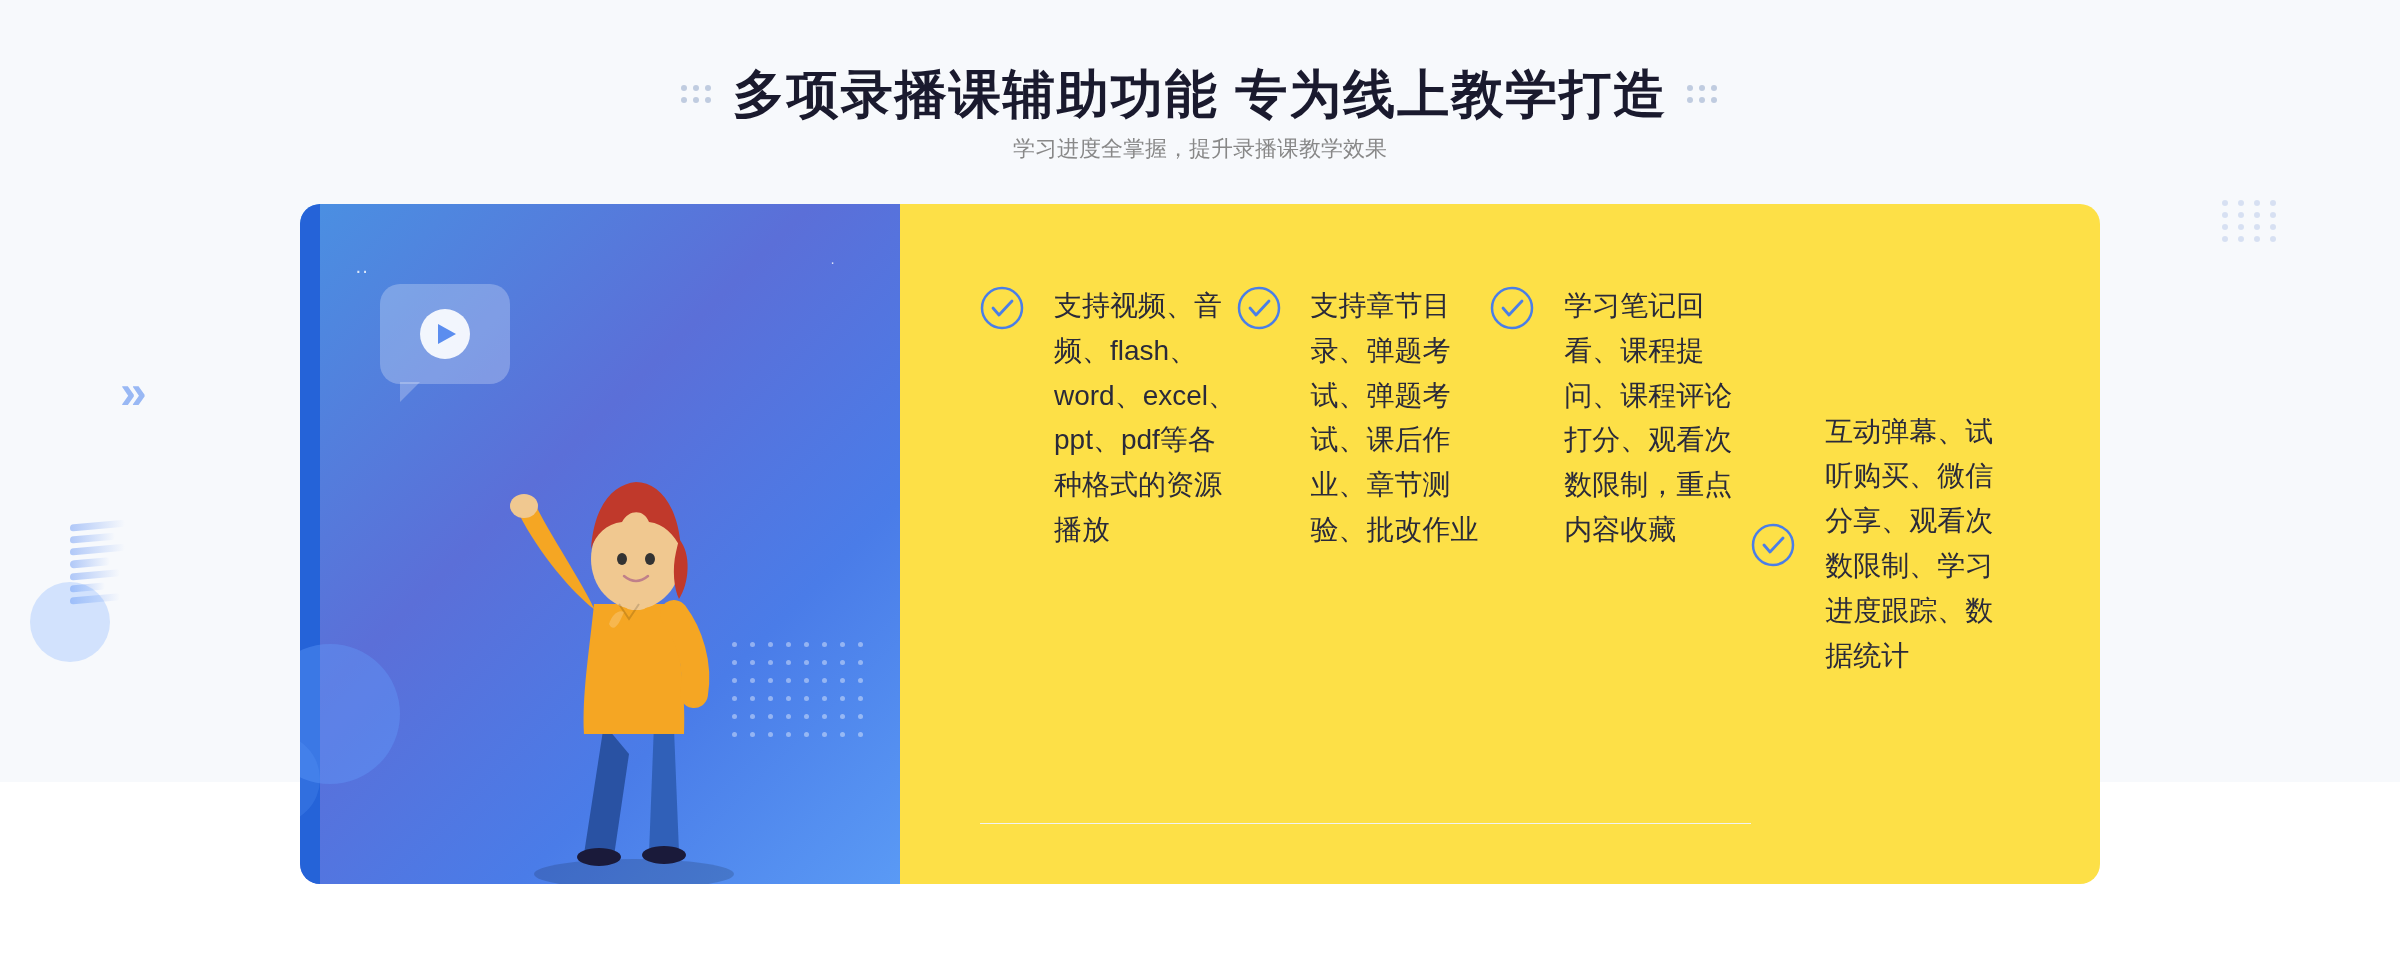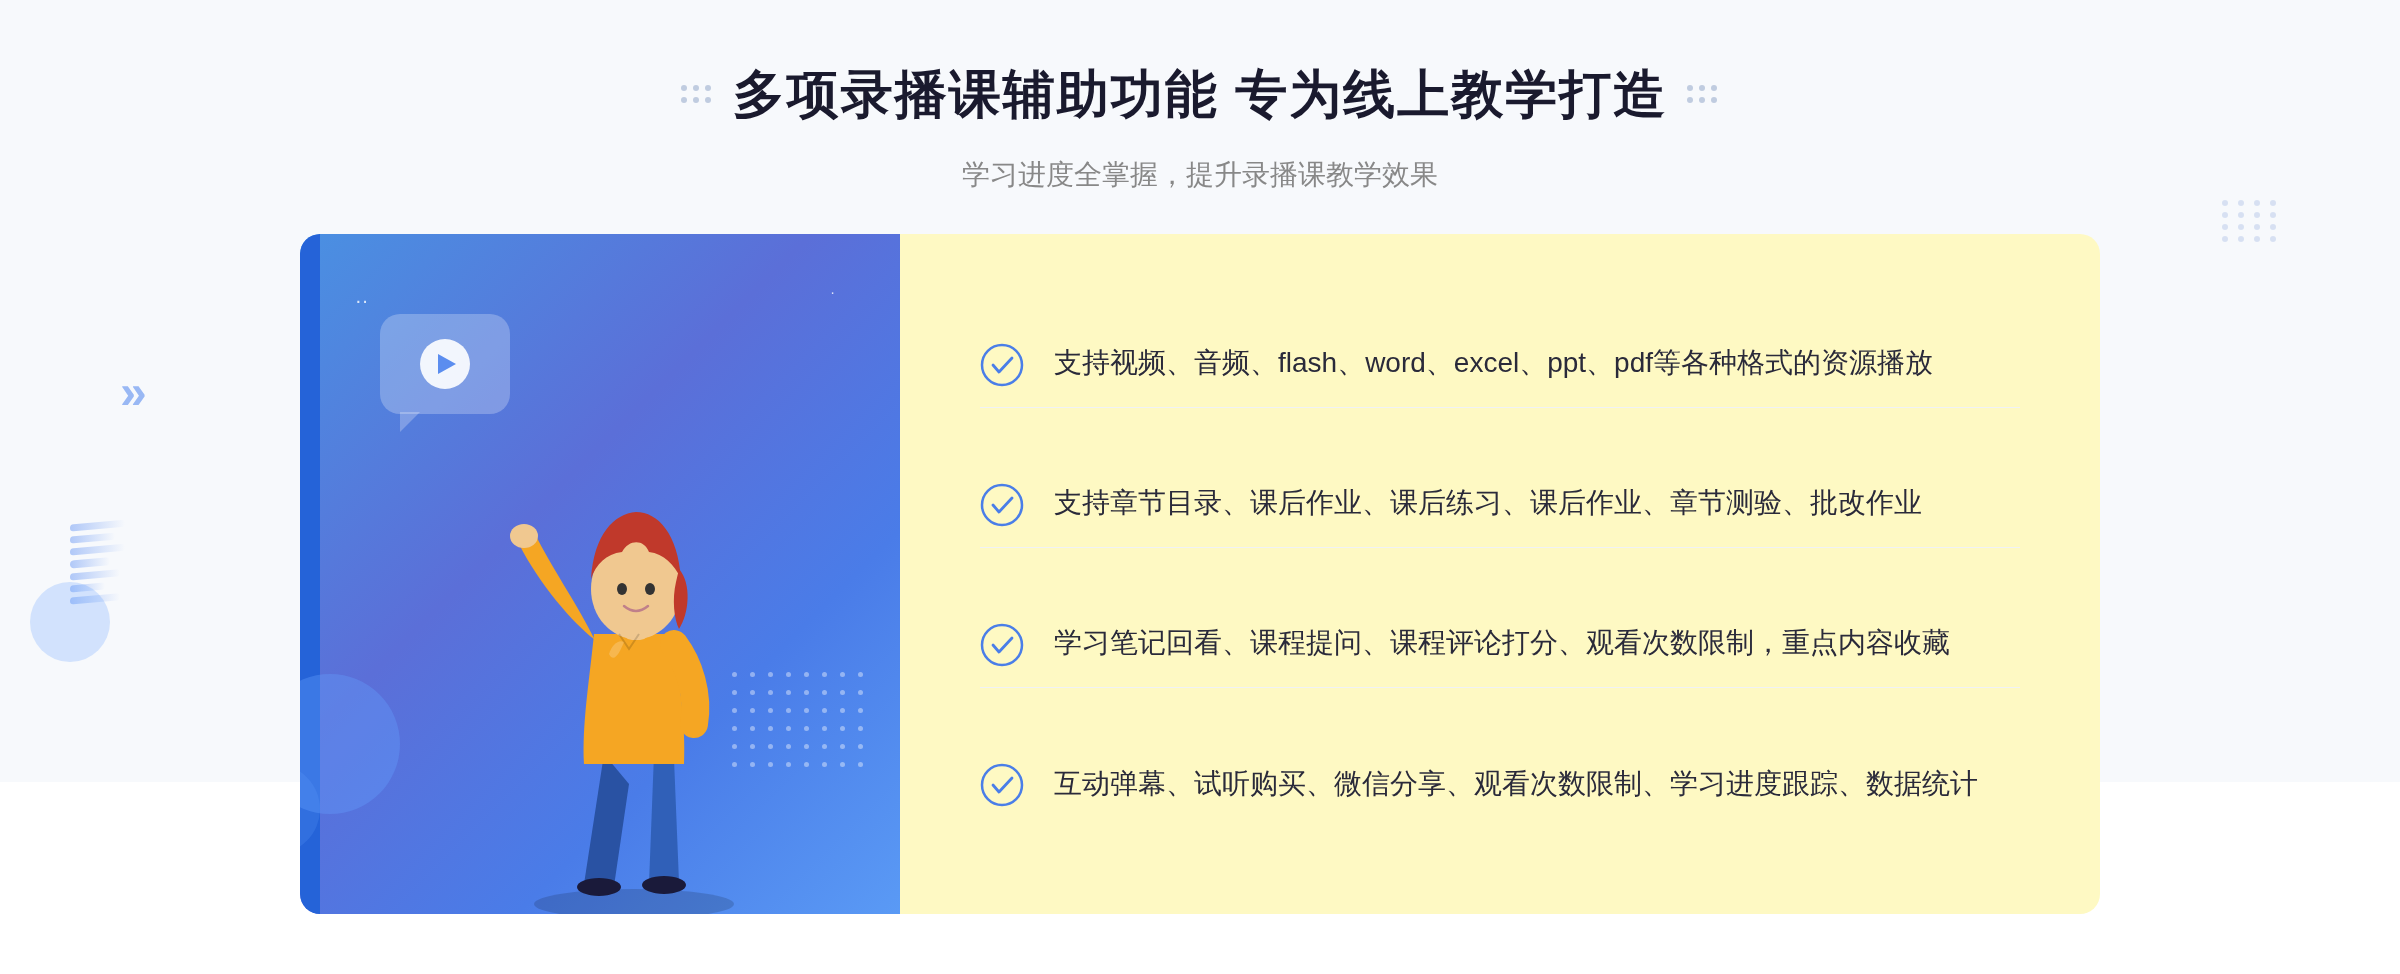--- a/index.html
+++ b/index.html
@@ -60,23 +60,23 @@
     }
 
     .main-title {
       font-size: 52px;
       font-weight: 700;
       color: #1a1a2e;
       letter-spacing: 2px;
     }
 
     .sub-title {
-      font-size: 28px;
+      font-size: 22px;
       color: #888;
-      margin-top: 26px;
+      margin-top: 4px;
       font-weight: 400;
     }
 
     
     .content-area {
       display: flex;
       align-items: stretch;
       width: 1800px;
       gap: 0;
       position: relative;
@@ -221,25 +221,25 @@
       left: -70px;
       width: 90px;
       height: 90px;
       background: rgba(100,160,255,0.2);
       border-radius: 50%;
     }
 
     
     .features-card {
       flex: 1;
-      background: #fef9c3;
+      background: #fde047;
       border-radius: 0 20px 20px 0;
       padding: 60px 80px;
       display: flex;
-      flex-direction: column;
+      flex-direction: row;
       justify-content: space-around;
       min-height: 680px;
     }
 
     .feature-item {
       display: flex;
       align-items: flex-start;
       gap: 30px;
       padding: 20px 0;
       border-bottom: 1px solid #f0f2f5;
@@ -474,21 +474,21 @@
           <polyline points="13,22 19,29 32,15" stroke="#4a7ee8" stroke-width="2.8" fill="none" stroke-linecap="round" stroke-linejoin="round"></polyline>
         </svg>
         <span class="feature-text">支持视频、音频、flash、word、excel、ppt、pdf等各种格式的资源播放</span>
       </div>
 
       <div class="feature-item">
         <svg class="check-icon" viewBox="0 0 44 44" xmlns="http://www.w3.org/2000/svg">
           <circle cx="22" cy="22" r="20" stroke="#4a7ee8" stroke-width="2.5" fill="none"></circle>
           <polyline points="13,22 19,29 32,15" stroke="#4a7ee8" stroke-width="2.8" fill="none" stroke-linecap="round" stroke-linejoin="round"></polyline>
         </svg>
-        <span class="feature-text">支持章节目录、课后作业、课后练习、课后作业、章节测验、批改作业</span>
+        <span class="feature-text">支持章节目录、弹题考试、弹题考试、课后作业、章节测验、批改作业</span>
       </div>
 
       <div class="feature-item">
         <svg class="check-icon" viewBox="0 0 44 44" xmlns="http://www.w3.org/2000/svg">
           <circle cx="22" cy="22" r="20" stroke="#4a7ee8" stroke-width="2.5" fill="none"></circle>
           <polyline points="13,22 19,29 32,15" stroke="#4a7ee8" stroke-width="2.8" fill="none" stroke-linecap="round" stroke-linejoin="round"></polyline>
         </svg>
         <span class="feature-text">学习笔记回看、课程提问、课程评论打分、观看次数限制，重点内容收藏</span>
       </div>
 

